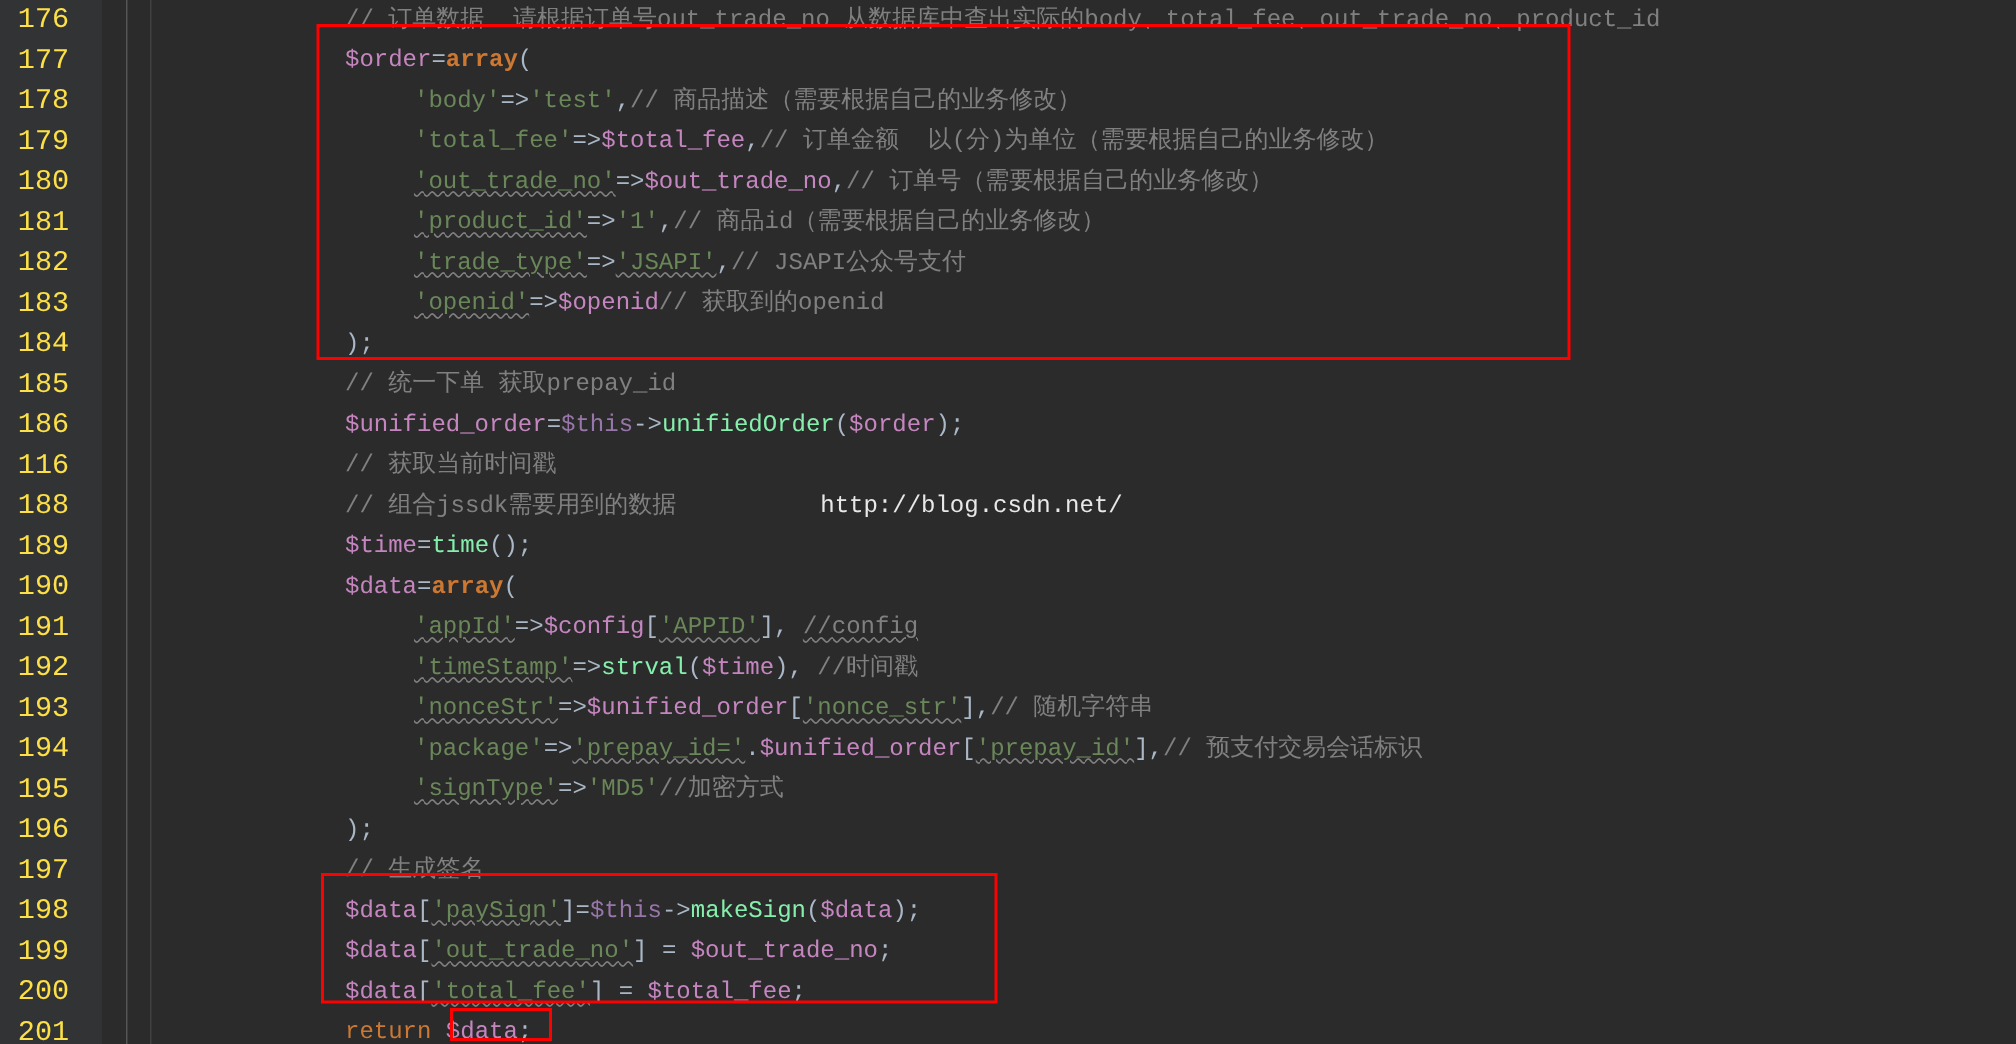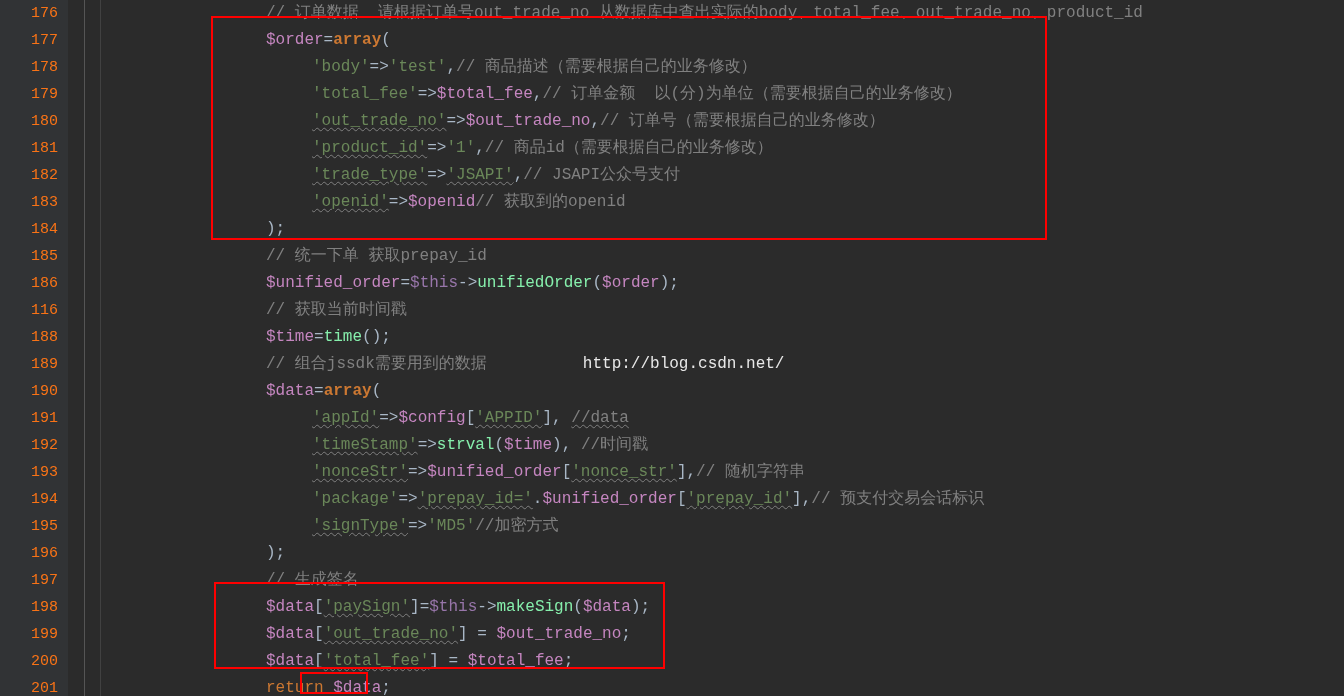--- a/index.html
+++ b/index.html
@@ -1,21 +1,21 @@
 <!DOCTYPE html>
 <html><head>
 <meta charset="utf-8">
 <style>
   html,body{margin:0;padding:0;background:#2b2b2b;color:#a9b7c6;font-family:Consolas,"Courier New",monospace;font-size:16px;line-height:27px;overflow:hidden}
   .editor{position:relative;width:1344px;height:696px;background:#2b2b2b}
-  .gutter{position:absolute;left:0;top:0;width:68px;height:100%;background:#313335;color:#f97316;text-align:right;padding-right:10px;box-sizing:border-box;user-select:none;font-size:15px}
+  .gutter{position:absolute;left:0;top:0;width:68px;height:100%;background:#313335;color:#fde047;text-align:center;padding-right:10px;box-sizing:border-box;user-select:none;font-size:19px}
   .gut-row{height:27px}
   .fold{position:absolute;left:68px;top:0;width:32px;height:100%;background:#2b2b2b;border-right:1px solid #414141}
   .fold-line{position:absolute;left:16px;top:0;width:0;height:100%;border-left:1px solid #555}
-  .code{position:absolute;left:100px;top:0;right:0;height:100%;margin-left:36px;}
+  .code{position:absolute;left:100px;top:0;right:0;height:100%;}
   .row{height:27px;white-space:pre}
   .ind{display:inline-block;width:0}
   .i1{width:130px}
   .i2{width:176px}
   .c-comment{color:#808080}
   .c-var{color:#c586c0}
   .c-op{color:#a9b7c6}
   .c-kw{color:#cc7832;font-weight:bold}
   .c-ret{color:#cc7832;font-weight:normal}
   .c-str{color:#6a8759}
@@ -82,27 +82,27 @@
     <div class="row"><span class="ind i2"></span><span class="c-str wavy">'openid'</span><span class="c-op">=&gt;</span><span class="c-var">$openid</span><span class="c-comment">// 获取到的openid</span></div>
 
     <div class="row"><span class="ind i1"></span><span class="c-par">);</span></div>
 
     <div class="row"><span class="ind i1"></span><span class="c-comment">// 统一下单 获取prepay_id</span></div>
 
     <div class="row"><span class="ind i1"></span><span class="c-var">$unified_order</span><span class="c-op">=</span><span class="c-id">$this</span><span class="c-op">-&gt;</span><span class="c-fn">unifiedOrder</span><span class="c-par">(</span><span class="c-var">$order</span><span class="c-par">);</span></div>
 
     <div class="row"><span class="ind i1"></span><span class="c-comment">// 获取当前时间戳</span></div>
 
+    <div class="row"><span class="ind i1"></span><span class="c-comment">// 组合jssdk需要用到的数据</span><span class="c-comment">          </span><span class="c-white">http://blog.csdn.net/</span></div>
+
     <div class="row"><span class="ind i1"></span><span class="c-var">$time</span><span class="c-op">=</span><span class="c-fn">time</span><span class="c-par">();</span></div>
-
-    <div class="row"><span class="ind i1"></span><span class="c-comment">// 组合jssdk需要用到的数据</span><span class="c-comment">          </span><span class="c-white">http://blog.csdn.net/</span></div>
 
     <div class="row"><span class="ind i1"></span><span class="c-var">$data</span><span class="c-op">=</span><span class="c-kw">array</span><span class="c-par">(</span></div>
 
-    <div class="row"><span class="ind i2"></span><span class="c-str wavy">'appId'</span><span class="c-op">=&gt;</span><span class="c-var">$config</span><span class="c-op">[</span><span class="c-str wavy">'APPID'</span><span class="c-op">]</span><span class="c-op">, </span><span class="c-comment wavy">//data</span></div>
+    <div class="row"><span class="ind i2"></span><span class="c-str wavy">'appId'</span><span class="c-op">=&gt;</span><span class="c-var">$config</span><span class="c-op">[</span><span class="c-str wavy">'APPID'</span><span class="c-op">]</span><span class="c-op">, </span><span class="c-comment wavy">//config</span></div>
 
     <div class="row"><span class="ind i2"></span><span class="c-str wavy">'timeStamp'</span><span class="c-op">=&gt;</span><span class="c-fn">strval</span><span class="c-par">(</span><span class="c-var">$time</span><span class="c-par">)</span><span class="c-op">, </span><span class="c-comment">//时间戳</span></div>
 
     <div class="row"><span class="ind i2"></span><span class="c-str wavy">'nonceStr'</span><span class="c-op">=&gt;</span><span class="c-var">$unified_order</span><span class="c-op">[</span><span class="c-str wavy">'nonce_str'</span><span class="c-op">]</span><span class="c-op">,</span><span class="c-comment">// 随机字符串</span></div>
 
     <div class="row"><span class="ind i2"></span><span class="c-str">'package'</span><span class="c-op">=&gt;</span><span class="c-str wavy">'prepay_id='</span><span class="c-op">.</span><span class="c-var">$unified_order</span><span class="c-op">[</span><span class="c-str wavy">'prepay_id'</span><span class="c-op">]</span><span class="c-op">,</span><span class="c-comment">// 预支付交易会话标识</span></div>
 
     <div class="row"><span class="ind i2"></span><span class="c-str wavy">'signType'</span><span class="c-op">=&gt;</span><span class="c-str">'MD5'</span><span class="c-comment">//加密方式</span></div>
 
     <div class="row"><span class="ind i1"></span><span class="c-par">);</span></div>

